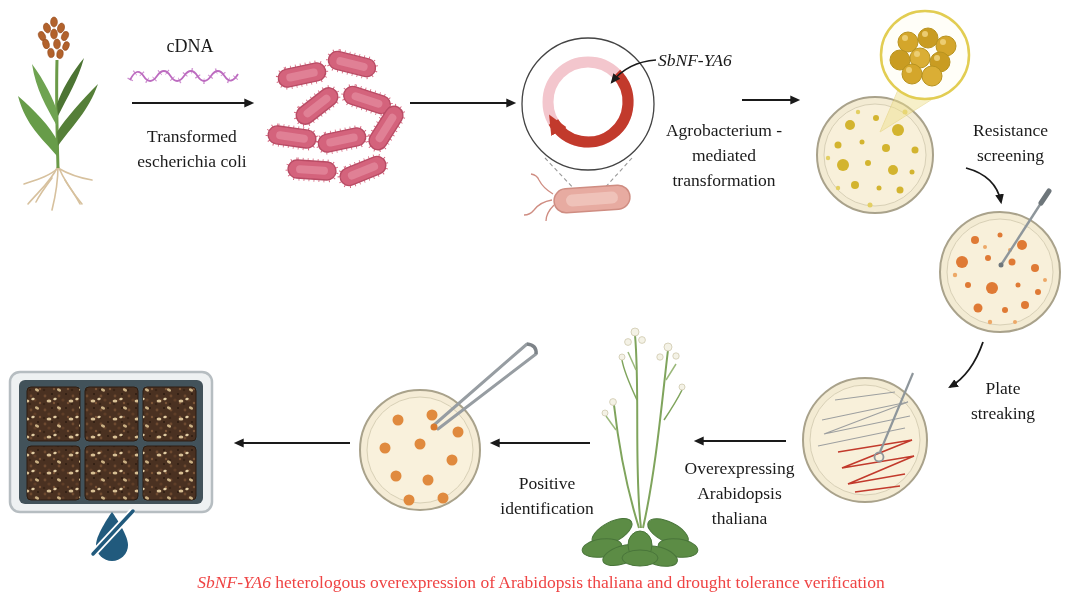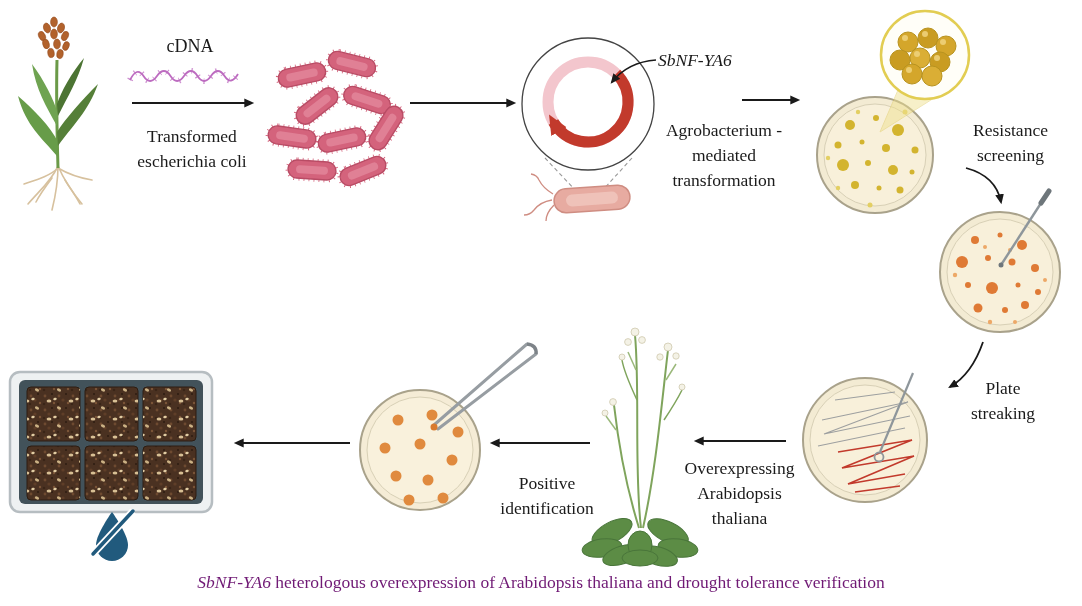--- a/index.html
+++ b/index.html
@@ -19,21 +19,21 @@
     text-align:center;
     color:#1a1a1a;
     white-space:normal;
   }
   .label.italic{font-style:italic;text-align:left;}
   .caption{
     position:absolute;
     left:0;right:0;top:572px;
     text-align:center;
     font-size:17.5px;
-    color:#701a75;
+    color:#ef4444;
   }
   .caption .gene{font-style:italic;}
 </style>
 </head>
 <body>
 
 <div class="canvas">
 
   <svg class="art" viewBox="0 0 1082 606">
     <defs>

